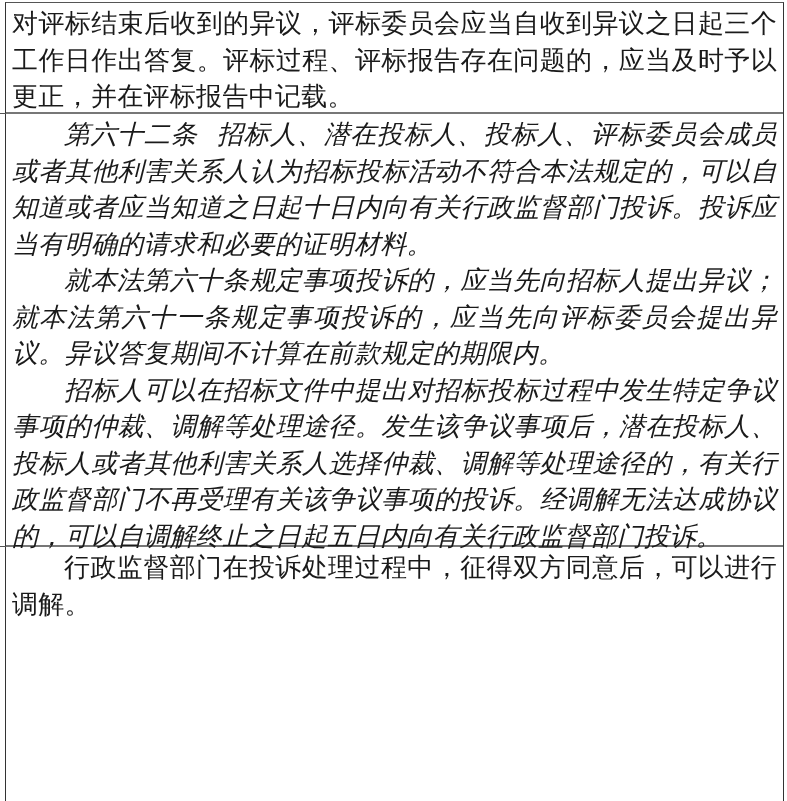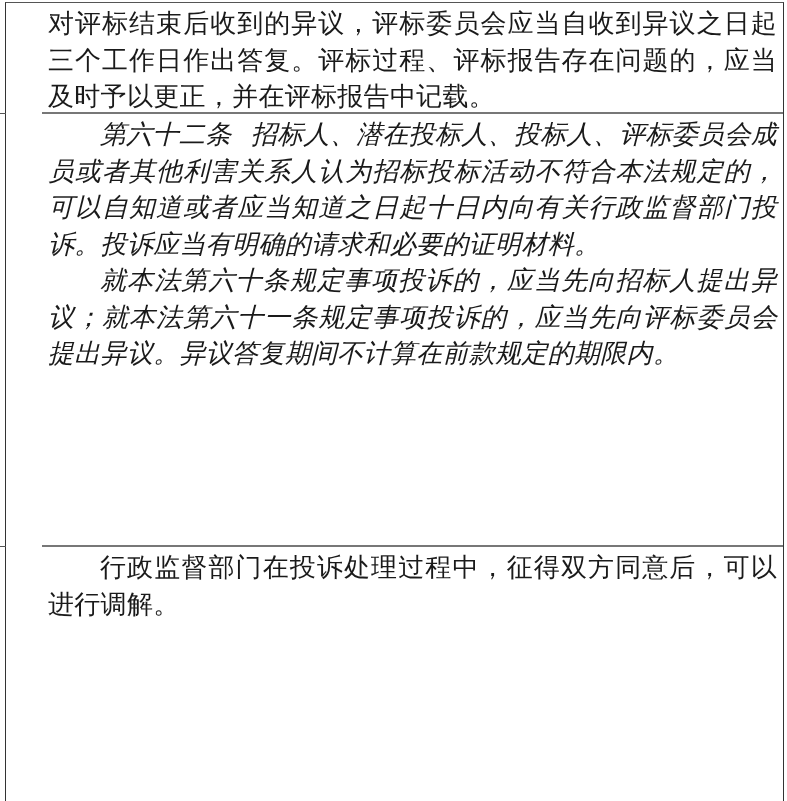--- a/index.html
+++ b/index.html
@@ -21,21 +21,20 @@
     top: 2px;
     width: 777px;
     border-left: 1.5px solid #333;
     border-right: 1.5px solid #333;
     border-top: 1.5px solid #555;
   }
   .row {
     border-bottom: 2px solid #777;
     padding: 2px 6px 2px 6px;
     box-sizing: border-box;
-    margin-left: 36px;
   }
   .row-1 { height: 111px; }
   .row-2 { height: 433px; font-style: italic; }
   .row-3 { height: 260px; border-bottom: 2px solid #777; }
   .para {
     font-size: 26px;
     line-height: 36.5px;
     letter-spacing: 0.3px;
     margin: 0;
     text-align: justify;
@@ -60,20 +59,21 @@
 
 <div class="doc-table">
 
   <div class="row row-1">
     <p class="para">对评标结束后收到的异议，评标委员会应当自收到异议之日起三个工作日作出答复。评标过程、评标报告存在问题的，应当及时予以更正，并在评标报告中记载。</p>
   </div>
 
   <div class="row row-2">
     <p class="para indent"><span class="article-head">第六十二条</span><span>招标人、潜在投标人、投标人、评标委员会成员或者其他利害关系人认为招标投标活动不符合本法规定的，可以自知道或者应当知道之日起十日内向有关行政监督部门投诉。投诉应当有明确的请求和必要的证明材料。</span></p>
     <p class="para indent">就本法第六十条规定事项投诉的，应当先向招标人提出异议；就本法第六十一条规定事项投诉的，应当先向评标委员会提出异议。异议答复期间不计算在前款规定的期限内。</p>
+    <p class="para indent">招标人可以在招标文件中提出对招标投标过程中发生特定争议事项的仲裁、调解等处理途径。发生该争议事项后，潜在投标人、投标人或者其他利害关系人选择仲裁、调解等处理途径的，有关行政监督部门不再受理有关该争议事项的投诉。经调解无法达成协议的，可以自调解终止之日起五日内向有关行政监督部门投诉。</p>
   </div>
 
   <div class="row row-3">
     <p class="para indent">行政监督部门在投诉处理过程中，征得双方同意后，可以进行调解。</p>
 
   </div>
 
 </div>
 
 <div class="ext-line" style="top:113px;"></div>

